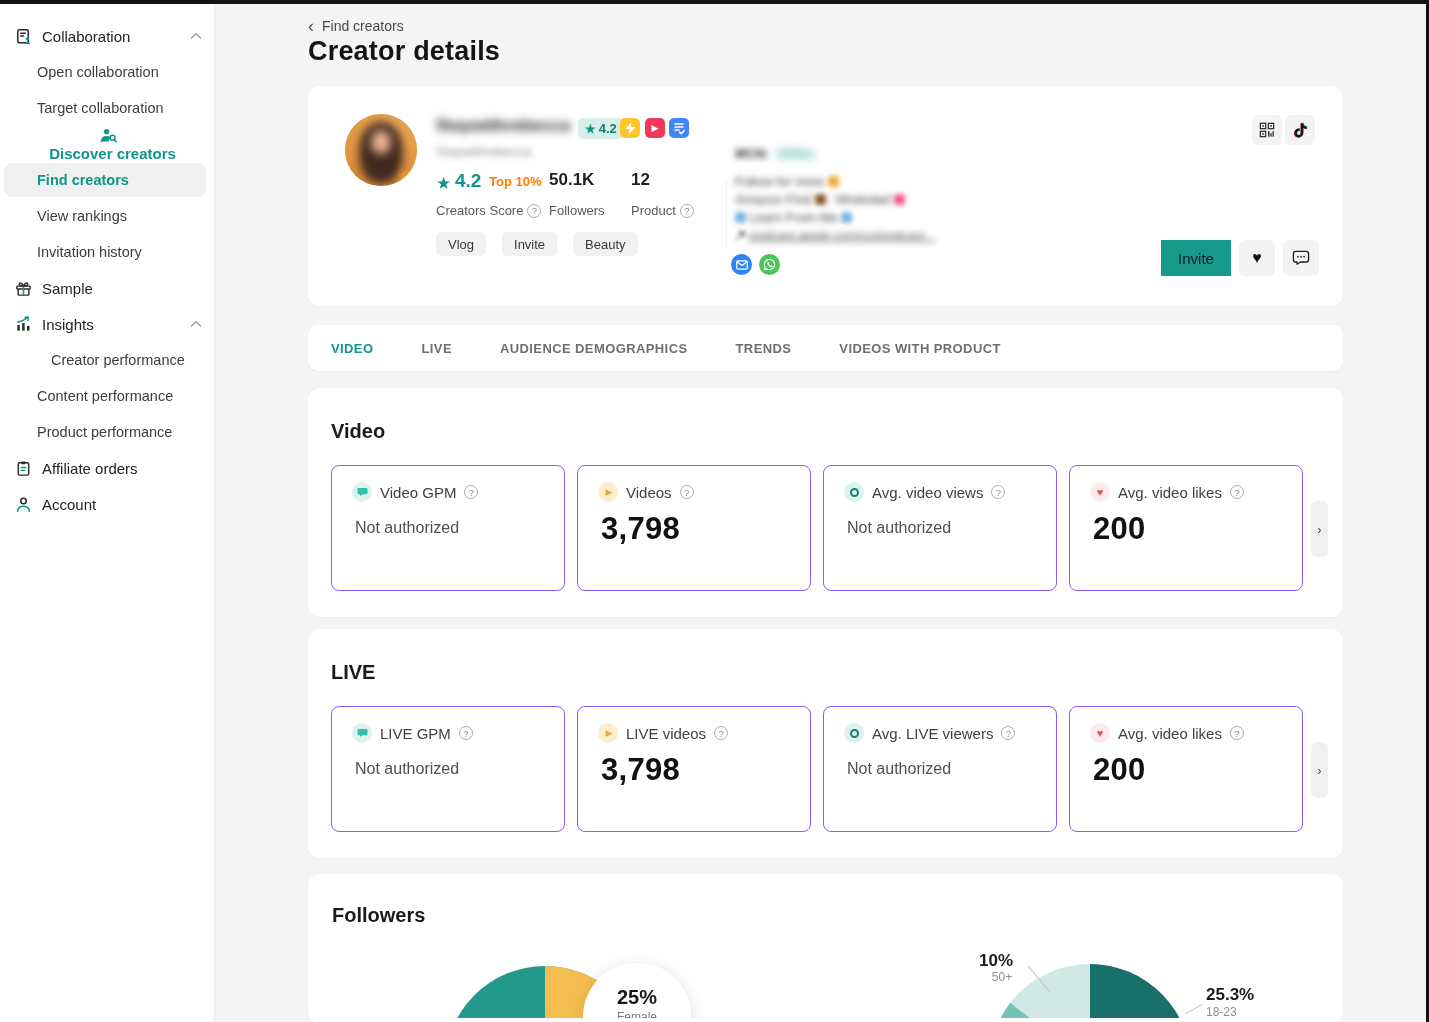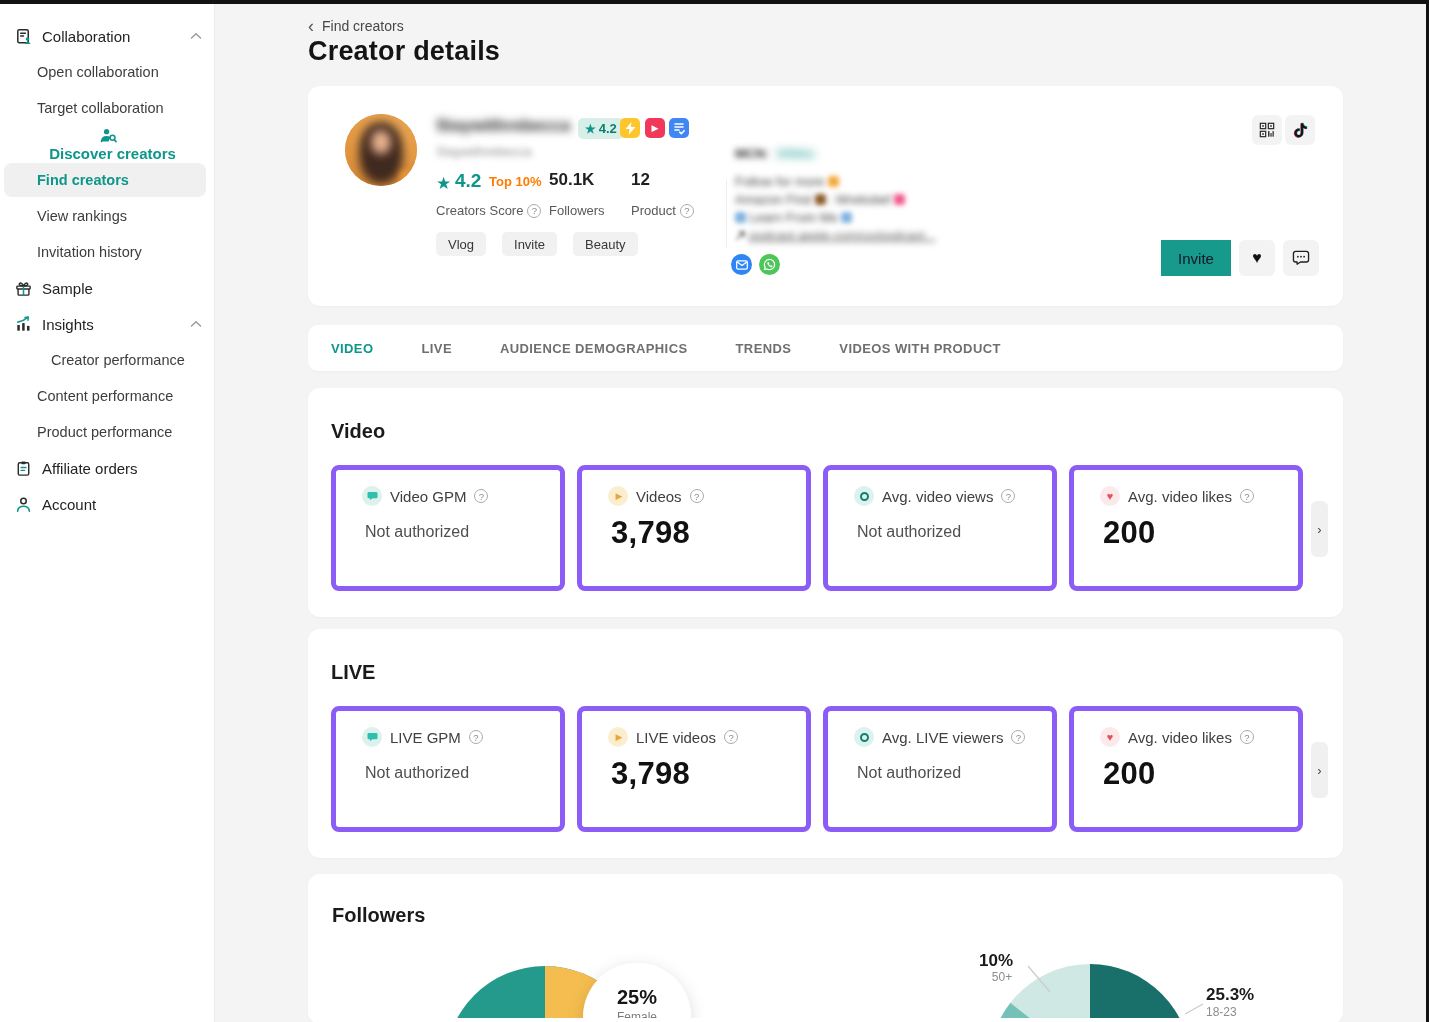--- a/index.html
+++ b/index.html
@@ -80,21 +80,21 @@
   
   .tabs { margin-top:19px; height:46px; border-radius:10px; display:flex; align-items:center; gap:48px; padding-left:23px; }
   .tab { font-size:13px; font-weight:700; letter-spacing:.4px; color:#6f6f6f; cursor:pointer; white-space:nowrap; }
   .tab.active { color:#0d968b; }
 
   
   .section { margin-top:17px; height:229px; position:relative; padding:32px 0 0 23px; }
   .section.live { margin-top:12px; }
   .sec-title { font-size:20px; font-weight:700; color:#1b1b1b; }
   .cards { display:flex; gap:12px; margin-top:22px; }
-  .m-card { width:234px; height:126px; background:#fff; border:5px solid #8b5cf6; border-radius:8px; padding:16px 16px 0 26px; }
+  .m-card { width:234px; height:126px; background:#fff; border:1px solid #8b5cf6; border-radius:8px; padding:16px 16px 0 20px; }
   .m-row { display:flex; align-items:center; gap:8px; }
   .m-ic { width:20px; height:20px; border-radius:50%; display:flex; align-items:center; justify-content:center; flex:0 0 20px; }
   .ic-teal { background:#ddf1ed; } .ic-yellow { background:#faeecf; } .ic-pink { background:#fce9ea; }
   .m-ic .play { color:#e9a63a; font-size:9px; margin-left:2px; }
   .m-ic .heart { color:#e84f5c; font-size:11px; }
   .m-ic .ring { width:9px; height:9px; border:2.5px solid #0e8276; border-radius:50%; }
   .m-lab { font-size:15px; color:#404040; }
   .help { width:14px; height:14px; border:1px solid #ababab; border-radius:50%; font-size:9.5px; color:#8a8a8a; display:inline-flex; align-items:center; justify-content:center; cursor:pointer; flex:0 0 14px; }
   .m-value { margin:9px 0 0 3px; font-size:31px; font-weight:700; color:#111; letter-spacing:.3px; }
   .m-na { margin:17px 0 0 3px; font-size:16px; color:#4f4f4f; }

